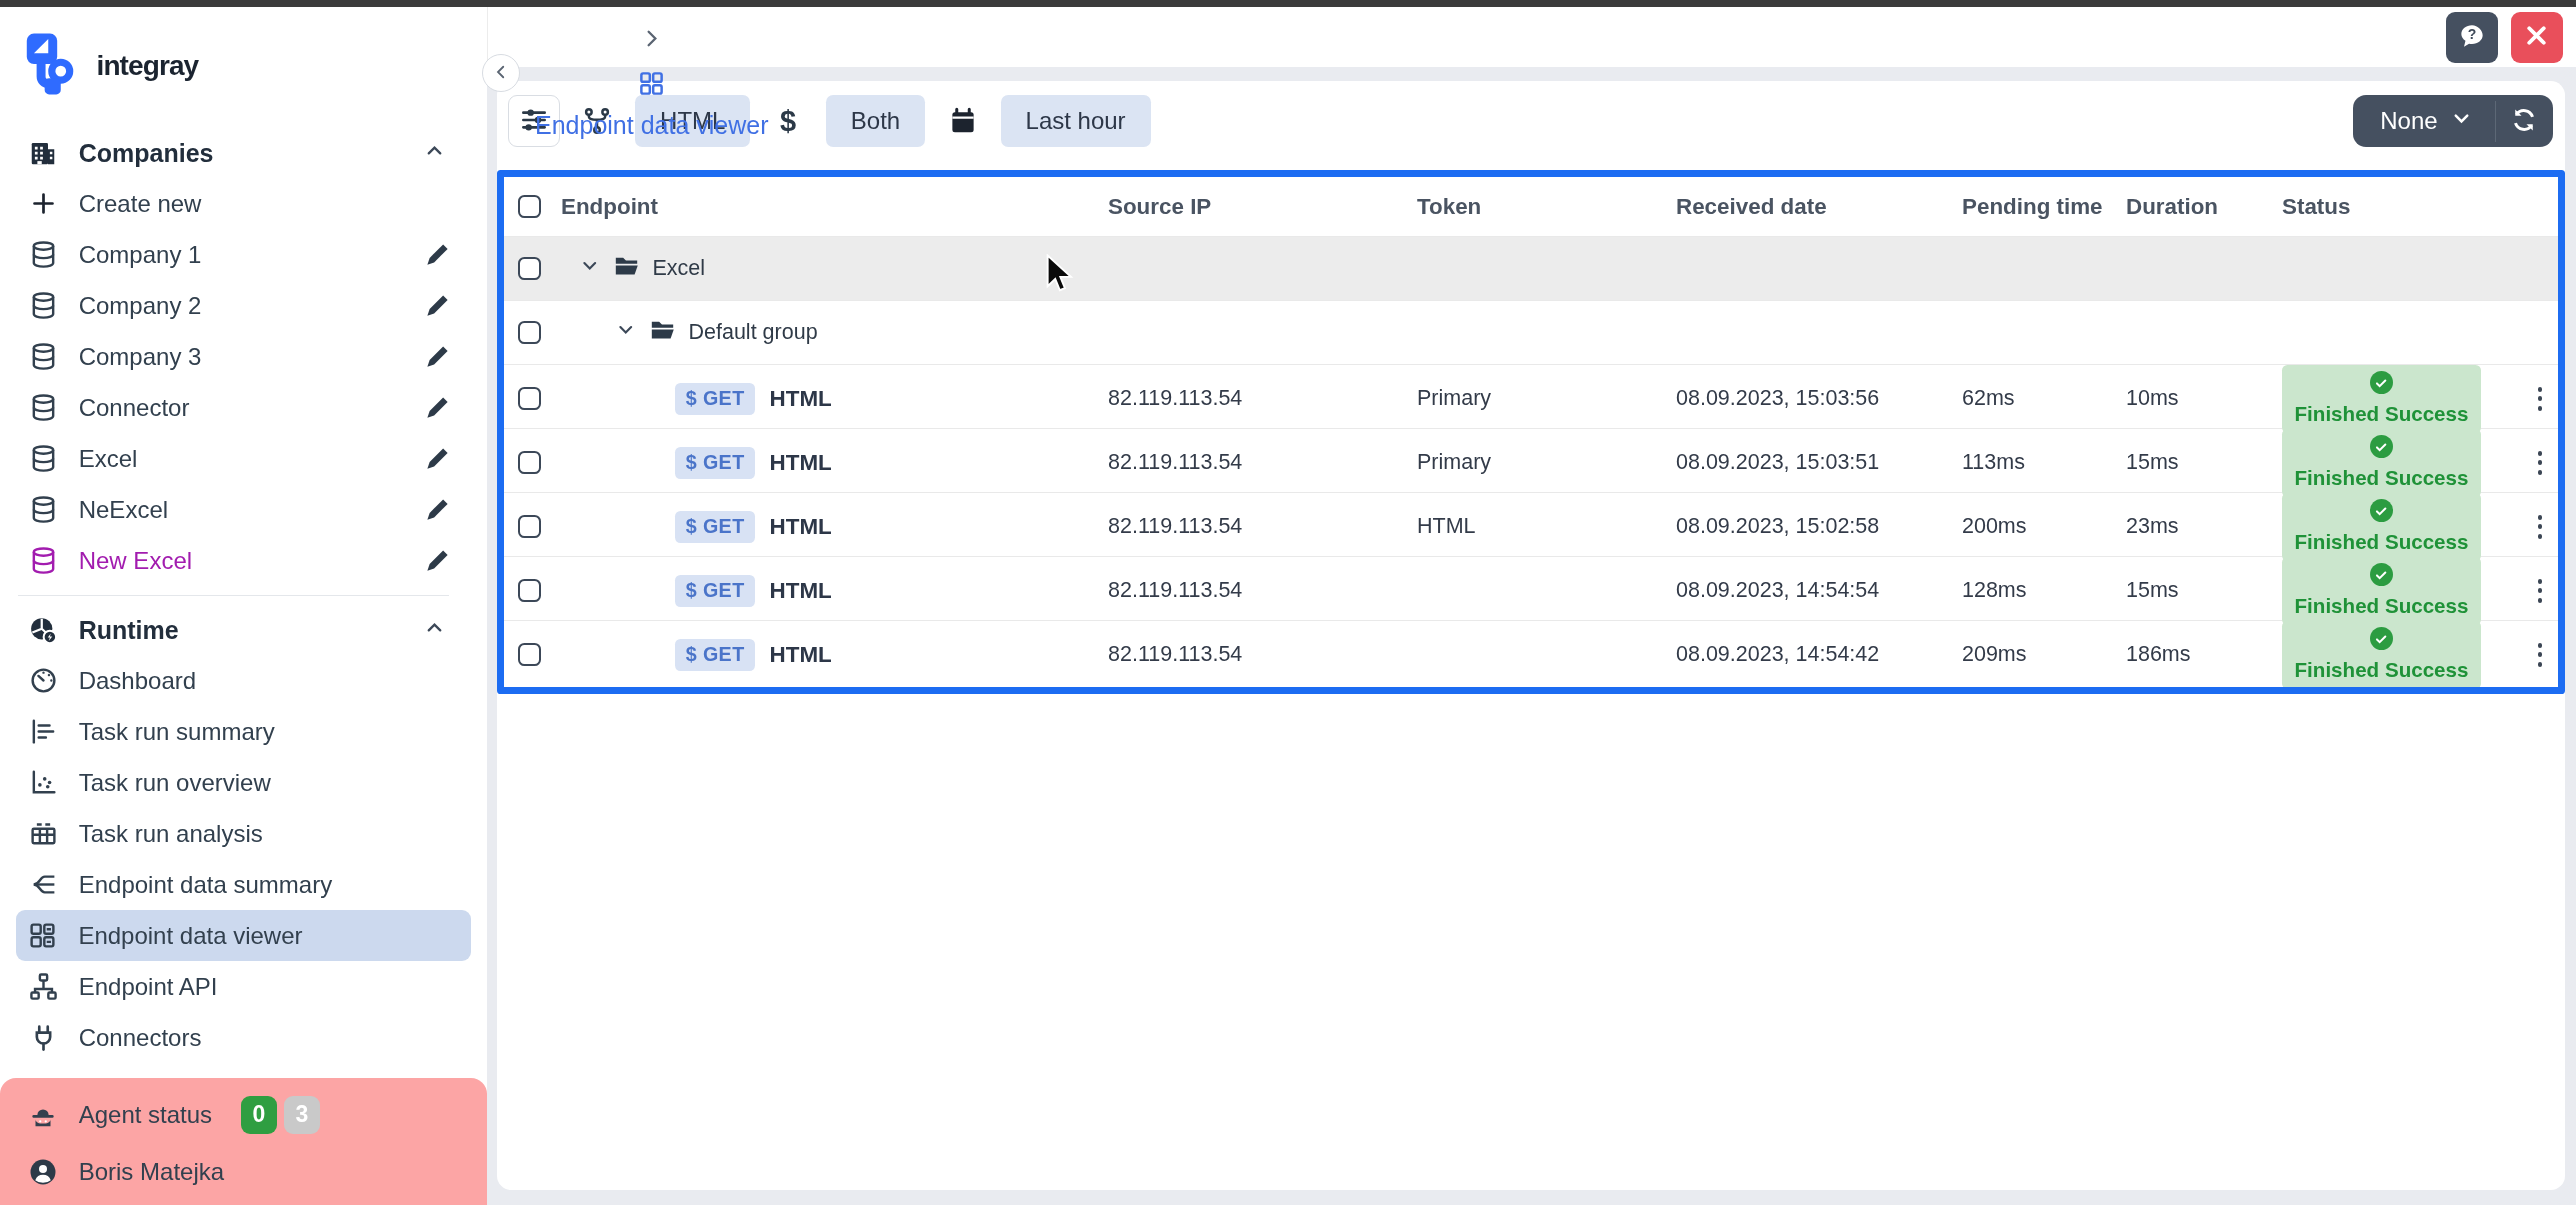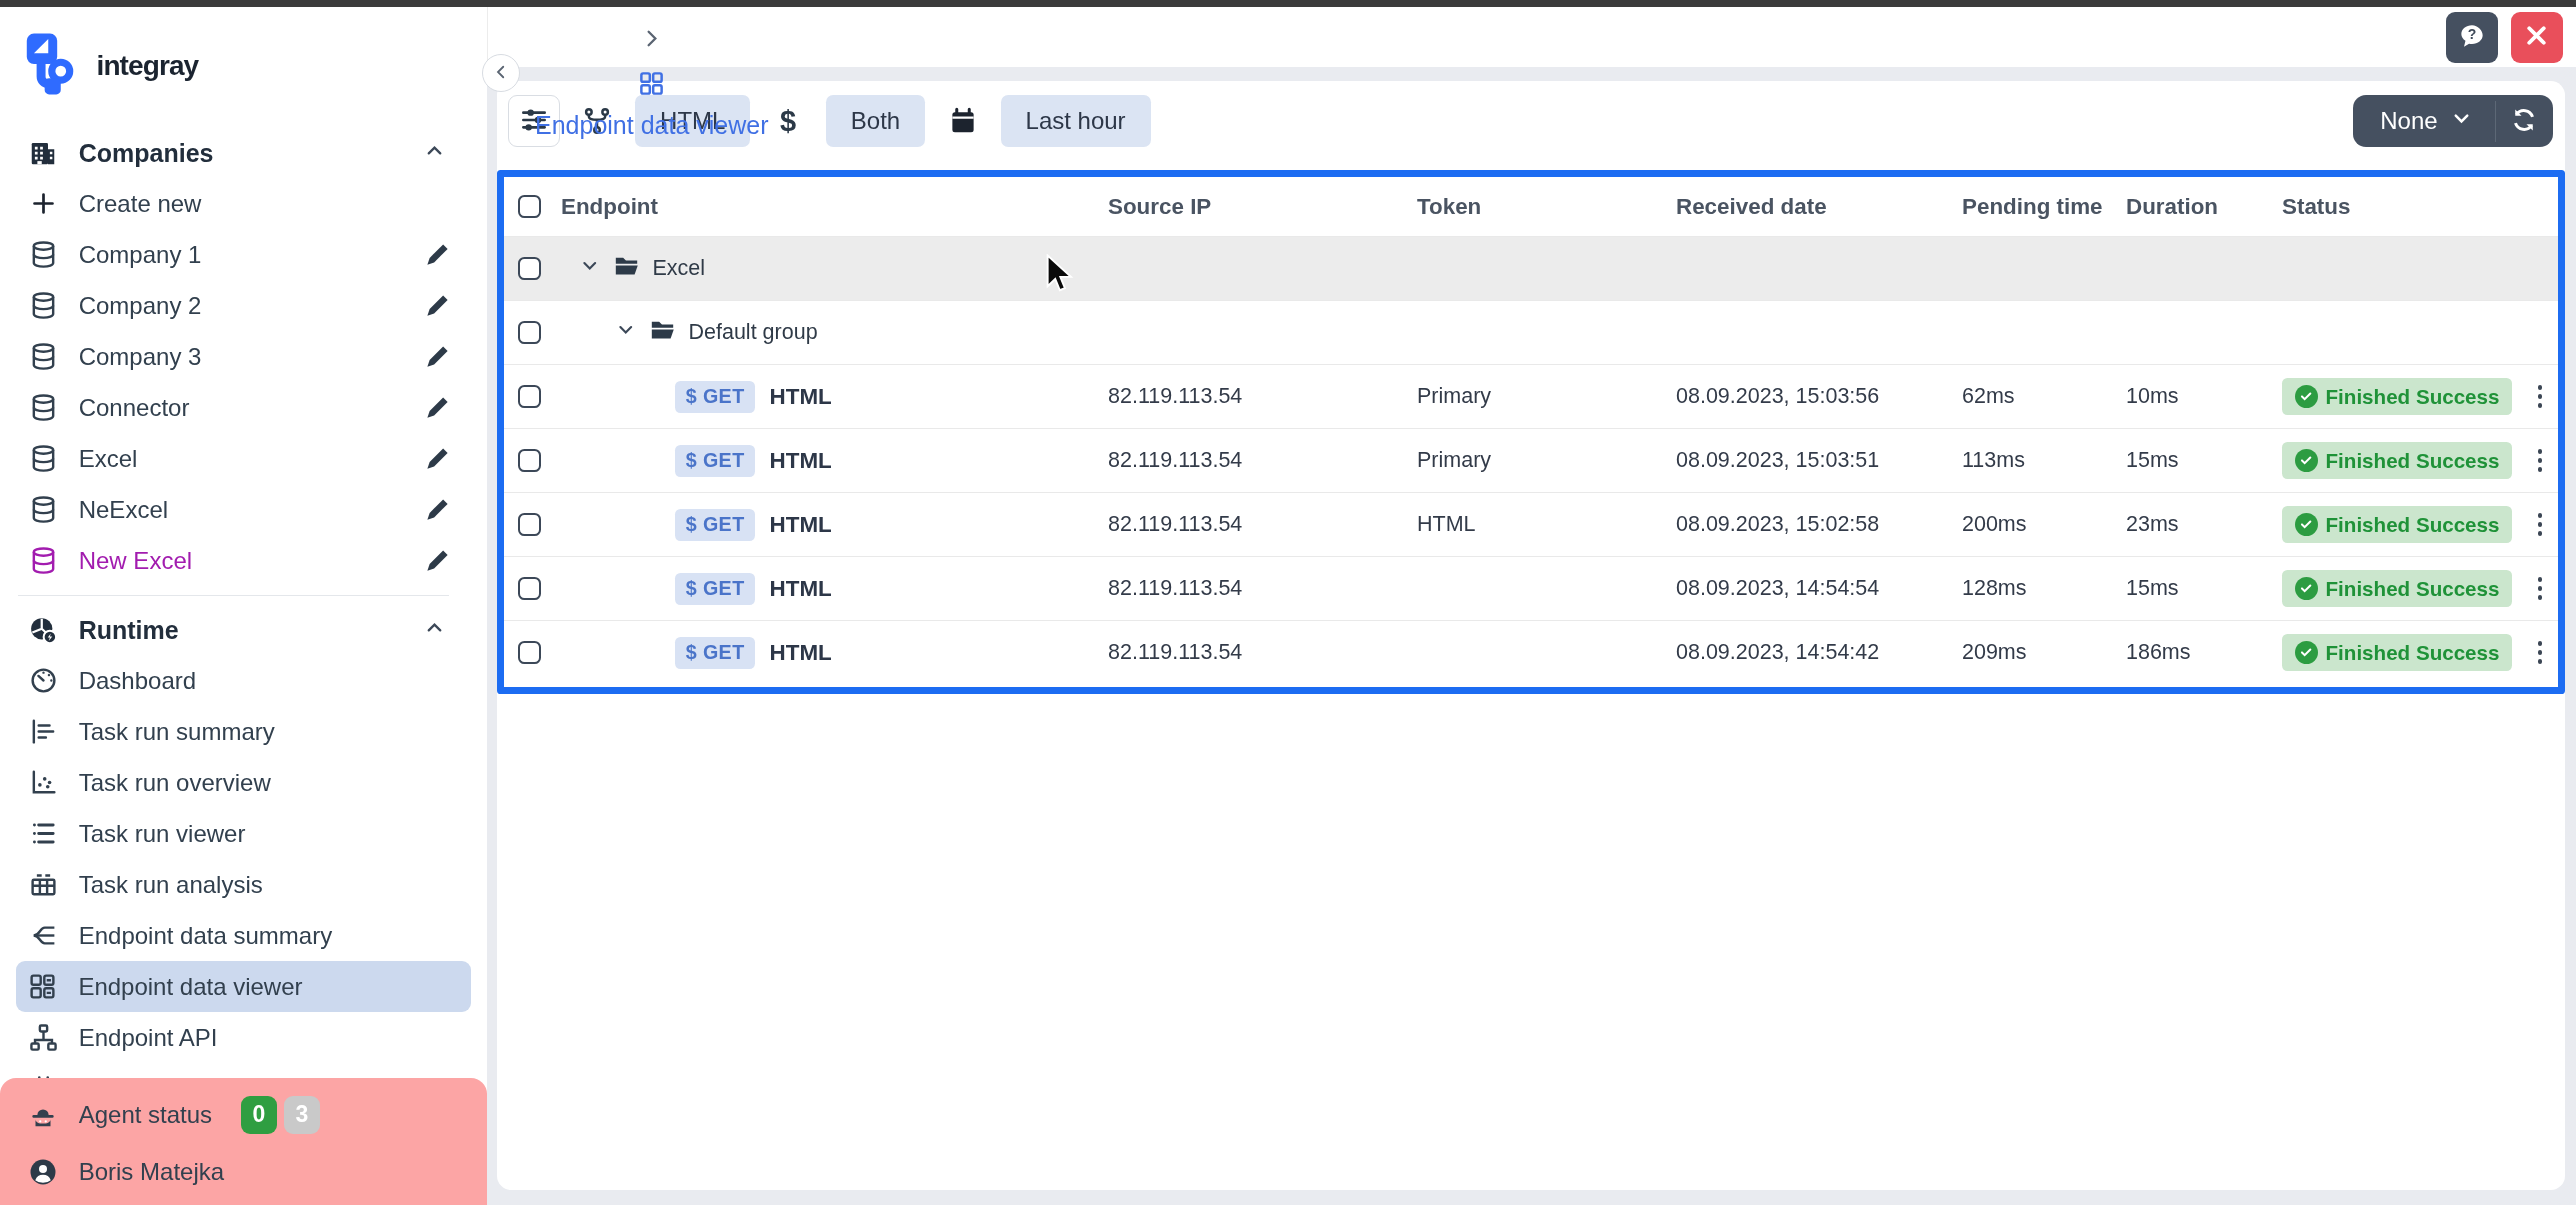--- a/index.html
+++ b/index.html
@@ -61,21 +61,21 @@
   .trow.thead { height:59px; border-top:none; font-size:22.4px; font-weight:bold; color:#4a5462; }
   .trow.group0 { background:#ececec; }
   .cbx { width:23px; height:23px; border:2.2px solid #3c4858; border-radius:6.3px; margin-left:14.3px; background:#fff; cursor:pointer; }
   .cell { display:flex; align-items:center; }
   .ep-group0 { padding-left:18px; gap:12.5px; }
   .ep-group1 { padding-left:54px; gap:12.5px; }
   .ep-data { padding-left:114px; gap:14.3px; }
   .ep-name { font-size:21.5px; color:#2f3a47; }
   .method-badge { background:#d8e2f4; color:#4a74c9; font-weight:bold; font-size:19.7px; padding:4.5px 10.7px; border-radius:5.4px; letter-spacing:0.4px; }
   .ep-endpoint { font-weight:bold; font-size:22.4px; color:#2d3748; }
-  .status-badge { display:inline-flex; align-items:center; gap:8px; background:#cbe6cd; color:#1f9238; font-weight:bold; font-size:20.6px; padding:6.3px 12.5px; border-radius:5.4px; }
+  .status-badge { display:inline-flex; align-items:center; gap:8px; background:#cbe6cd; color:#1f9238; font-weight:bold; font-size:20.6px; padding:6.3px 12.5px; border-radius:5.4px;flex-direction:column; }
   .check-circle { width:23px; height:23px; border-radius:50%; background:#2c9c41; display:flex; align-items:center; justify-content:center; }
   .kebab { display:flex; flex-direction:column; gap:4.5px; align-items:center; justify-content:center; cursor:pointer; width:100%; }
   .kebab i { width:4.9px; height:4.9px; border-radius:50%; background:#3b4654; }
 
   .mouse-cursor { position:absolute; left:1045px; top:254px; z-index:99; pointer-events:none; }
   .folder-ico { color:#2d3a48; }
 </style>
 </head>
 <body>
 
@@ -310,30 +310,20 @@
             <circle cx="9" cy="14" r="1.5"></circle>
             <circle cx="13" cy="9" r="1.5"></circle>
             <circle cx="17" cy="12" r="1.5"></circle>
             <circle cx="15.5" cy="15.5" r="1.5"></circle>
           </g>
         </svg>
       </span>
     <span class="ni-label">Task run overview</span>
   </div>
 
-  <div class="nav-item">
-    <span class="ni-ico">
-        <svg width="29" height="29" viewBox="0 0 24 24">
-          <g fill="none" stroke="currentColor" stroke-width="2.4" stroke-linecap="round">
-            <path d="M8 5h12M4.5 5h.01M8 12h12M4.5 12h.01M8 19h12M4.5 19h.01"></path>
-          </g>
-        </svg>
-      </span>
-    <span class="ni-label">Task run viewer</span>
-  </div>
 
   <div class="nav-item">
     <span class="ni-ico">
         <svg width="29" height="29" viewBox="0 0 24 24">
           <g fill="none" stroke="currentColor" stroke-width="2">
             <rect x="3" y="8" width="18" height="12" rx="1"></rect>
             <path d="M3 13h18M9 8v12M15 8v12M6.5 4.5h4M13.5 4.5h4"></path>
           </g>
         </svg>
       </span>

